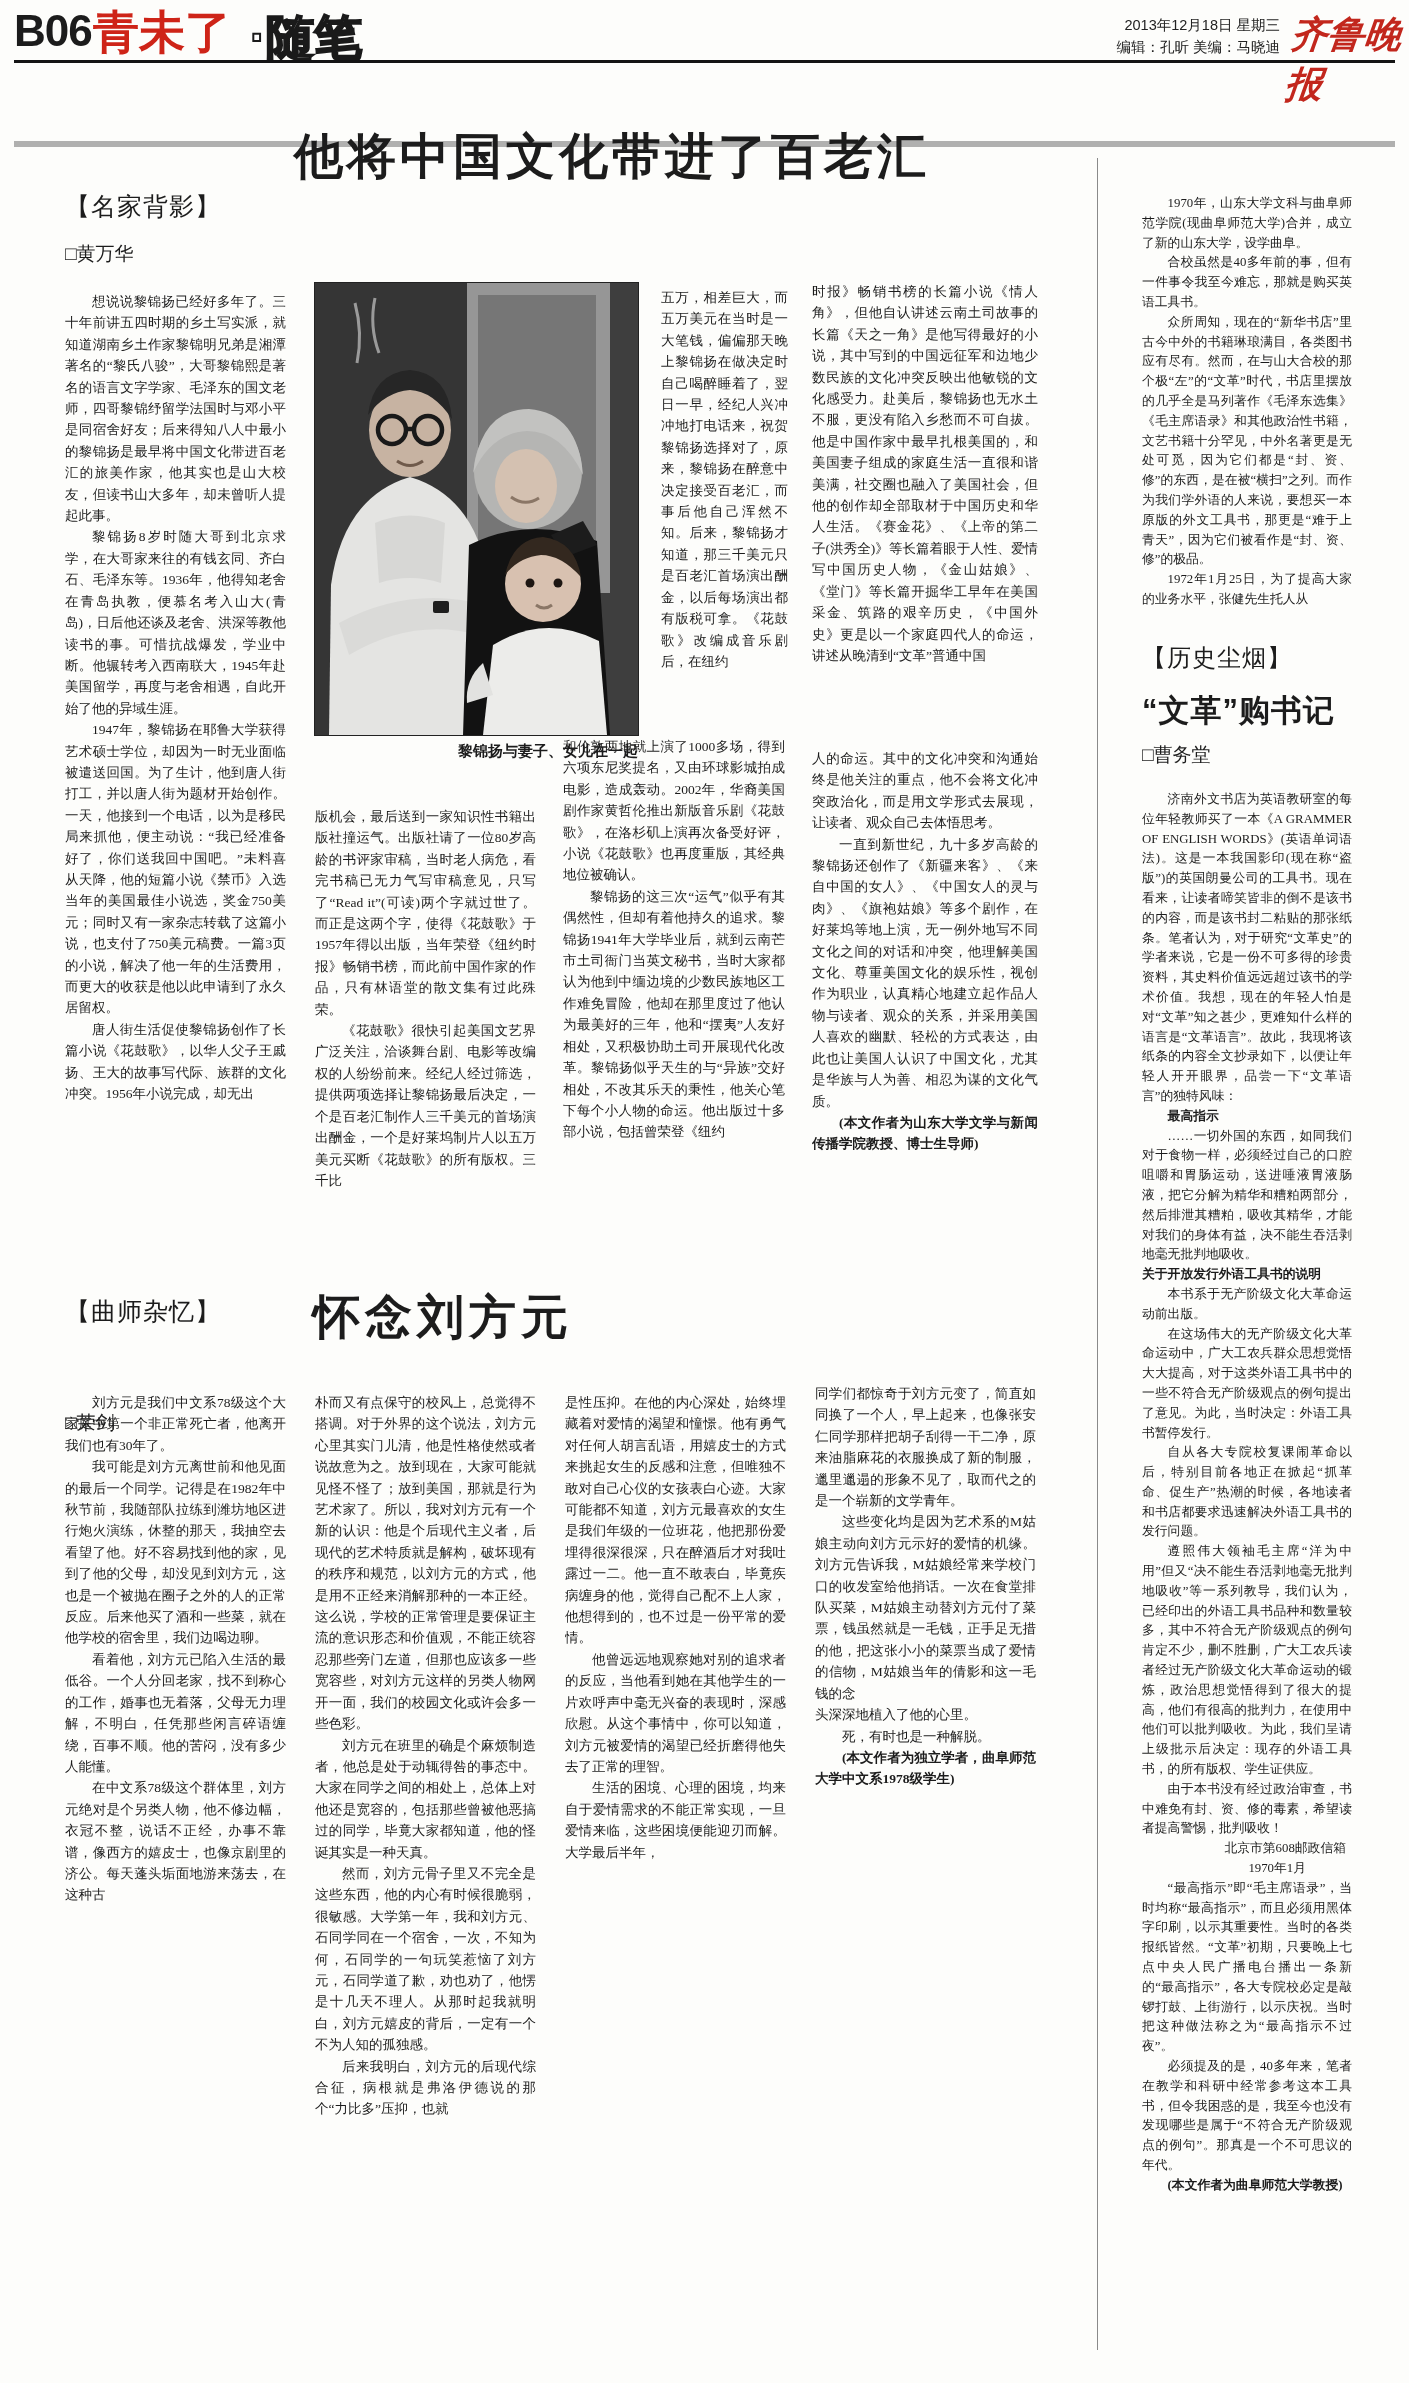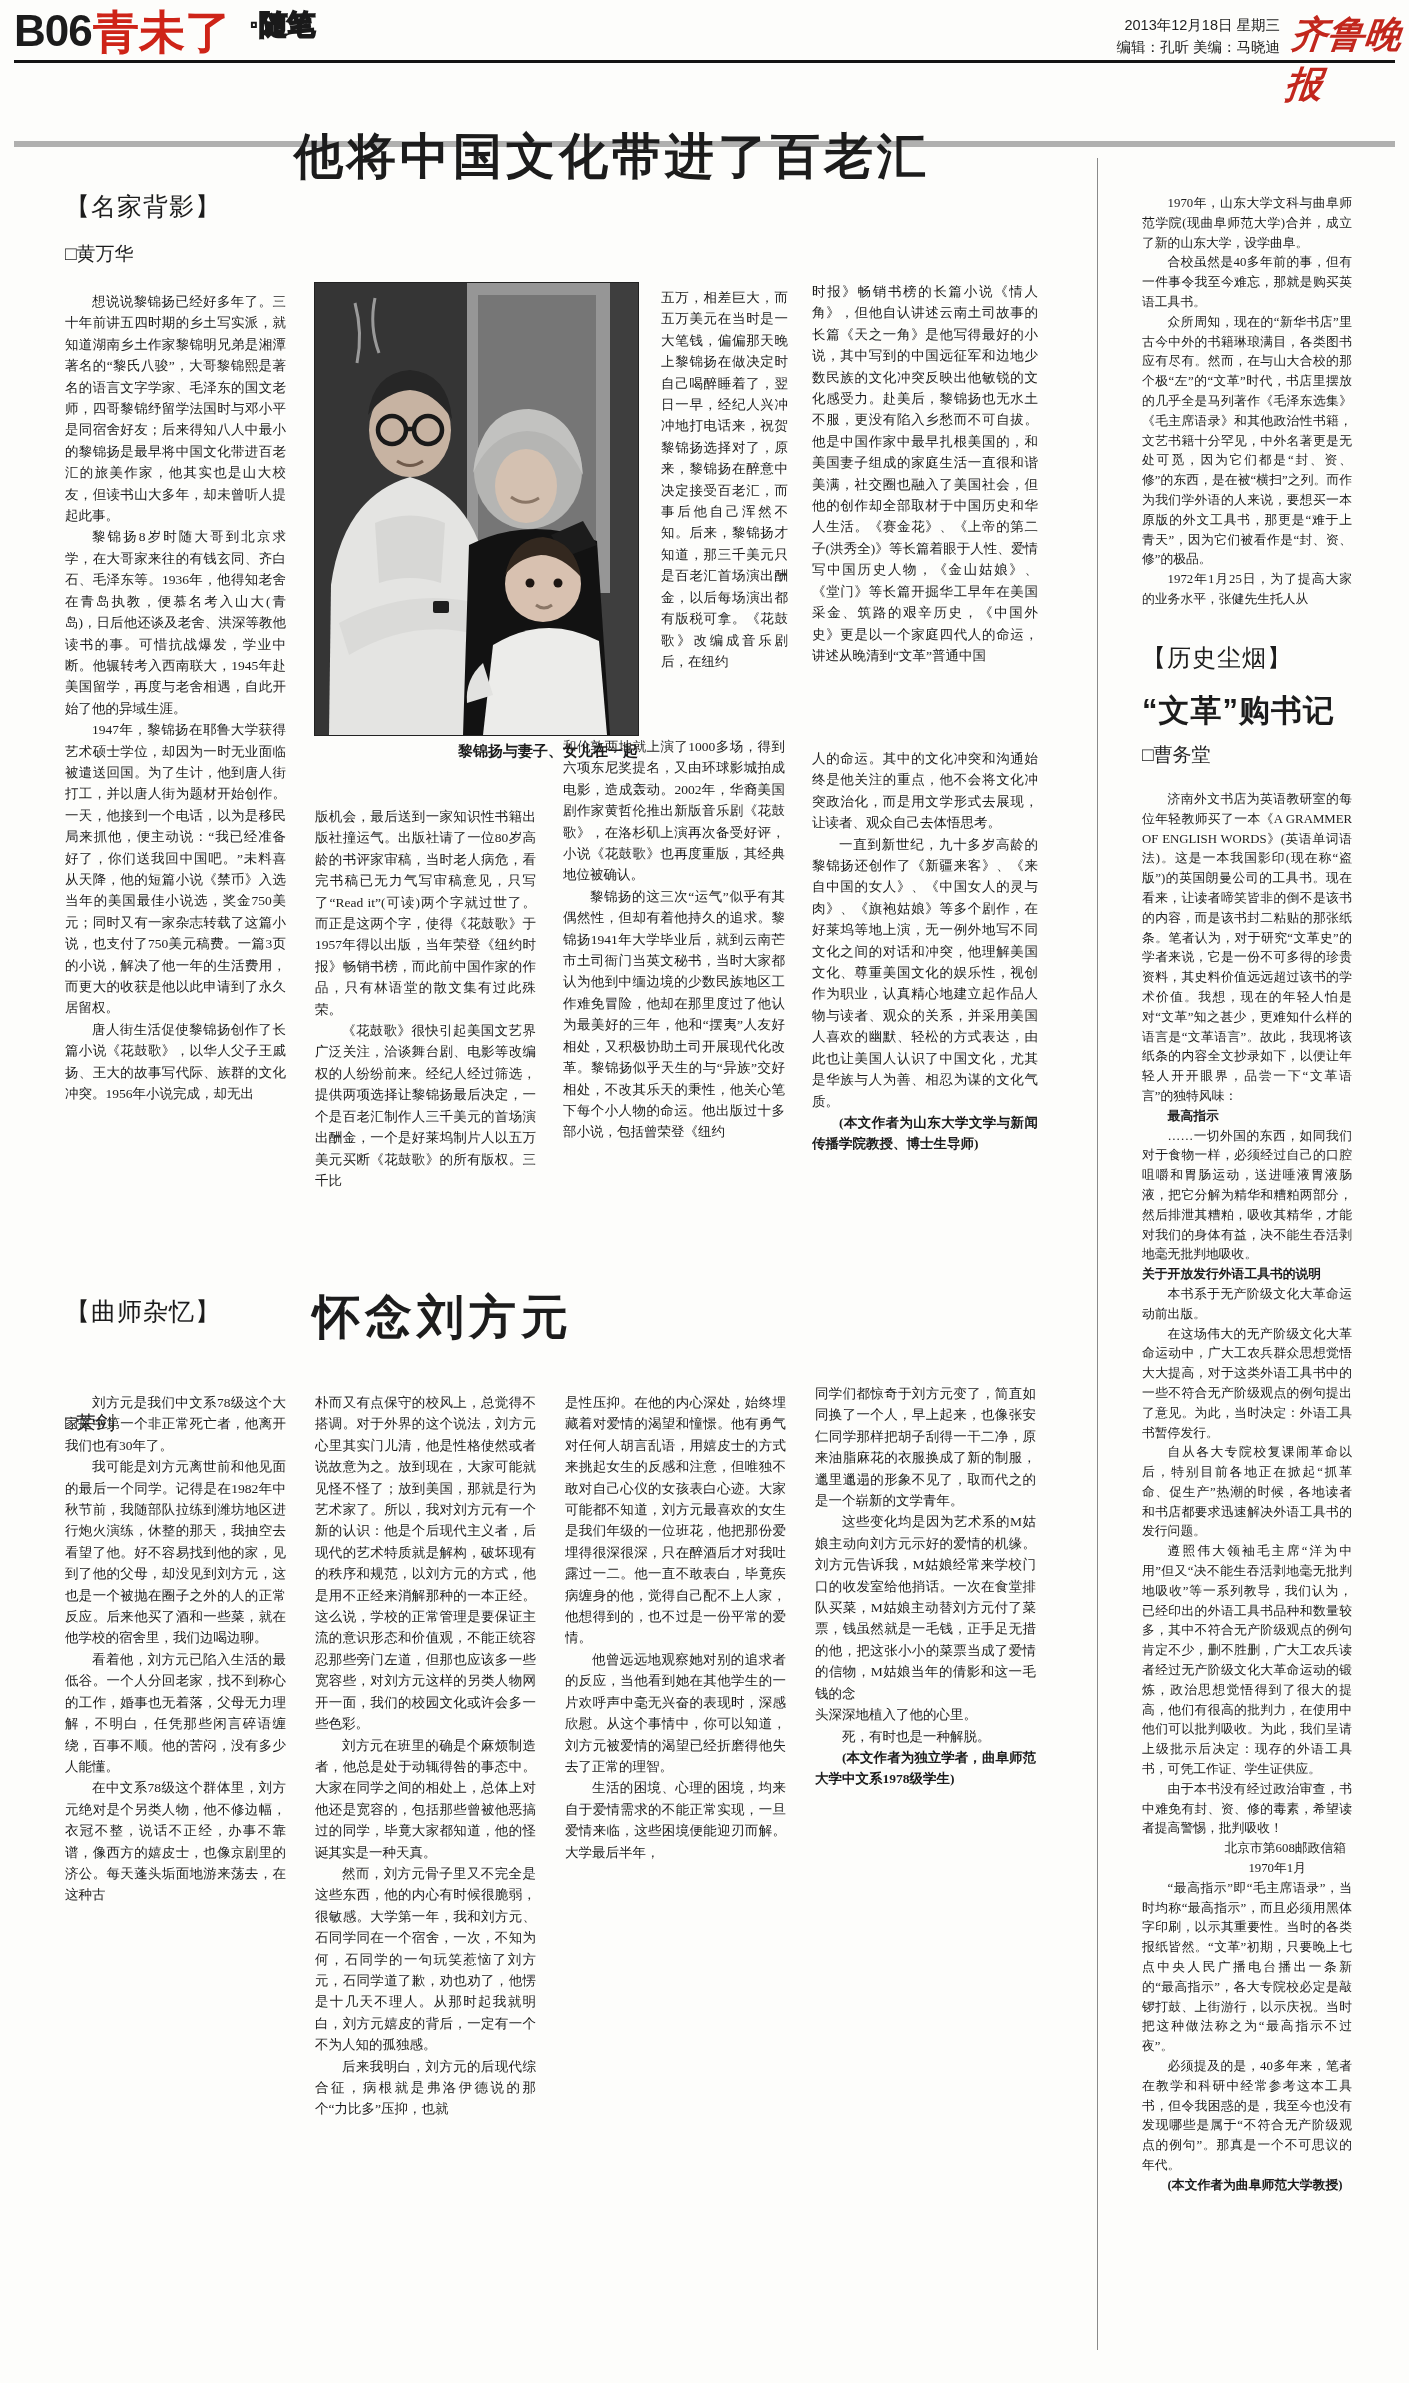--- a/index.html
+++ b/index.html
@@ -2,21 +2,21 @@
 <html><head>
 <meta charset="utf-8">
 <style>
   html,body{margin:0;padding:0;background:#e8e8e4;}
   #page{position:relative;width:1409px;height:2383px;background:#fdfdfb;margin:0 auto;
         font-family:"Liberation Serif","DejaVu Serif",serif;color:#1c1c1c;overflow:hidden;}
   .abs{position:absolute;}
   
   .pageno{font-family:"Liberation Sans","DejaVu Sans",sans-serif;font-weight:900;font-size:44px;letter-spacing:-1px;}
   .secred{font-family:"Liberation Sans","DejaVu Sans",sans-serif;font-weight:900;font-size:46px;color:#ce2418;}
-  .secsub{font-family:"Liberation Sans","DejaVu Sans",sans-serif;font-weight:900;font-size:28px;color:#fff;
+  .secsub{font-family:"Liberation Sans","DejaVu Sans",sans-serif;font-weight:900;font-size:48px;color:#fff;
           -webkit-text-stroke:2px #1a1a1a;text-shadow:0 0 1px #1a1a1a;}
   .hmeta{font-size:14.5px;line-height:22px;text-align:right;font-family:"Liberation Sans","DejaVu Sans",sans-serif;color:#222;}
   .logo{font-size:37px;font-weight:bold;font-style:italic;color:#c2271d;font-family:"Liberation Serif",serif;transform:skewX(-6deg);}
   .rule-b{background:#141414;height:2.5px;}
   .rule-g{background:#b0b0af;height:6px;}
   .vrule{background:#8a8a8a;width:1px;}
   
   .tag{font-size:25px;letter-spacing:1px;}
   .byline{font-size:19px;}
   .headline{font-family:"Liberation Sans","DejaVu Sans",sans-serif;font-weight:900;white-space:nowrap;}
@@ -159,21 +159,21 @@
   <div class="abs headline h3a" style="left:1142px;top:690px;">“文革”购书记</div>
   <div class="abs byline" style="left:1142px;top:742px;">□曹务堂</div>
   <div class="abs col c5" style="left:1142px;top:790px;width:210px;height:1525px;">
     <p>济南外文书店为英语教研室的每位年轻教师买了一本《A GRAMMER OF ENGLISH WORDS》(英语单词语法)。这是一本我国影印(现在称“盗版”)的英国朗曼公司的工具书。现在看来，让读者啼笑皆非的倒不是该书的内容，而是该书封二粘贴的那张纸条。笔者认为，对于研究“文革史”的学者来说，它是一份不可多得的珍贵资料，其史料价值远远超过该书的学术价值。我想，现在的年轻人怕是对“文革”知之甚少，更难知什么样的语言是“文革语言”。故此，我现将该纸条的内容全文抄录如下，以便让年轻人开开眼界，品尝一下“文革语言”的独特风味：</p>
     <p class="bhead">最高指示</p>
     <p>……一切外国的东西，如同我们对于食物一样，必须经过自己的口腔咀嚼和胃肠运动，送进唾液胃液肠液，把它分解为精华和糟粕两部分，然后排泄其糟粕，吸收其精华，才能对我们的身体有益，决不能生吞活剥地毫无批判地吸收。</p>
     <p class="bhead cont">关于开放发行外语工具书的说明</p>
     <p>本书系于无产阶级文化大革命运动前出版。</p>
     <p>在这场伟大的无产阶级文化大革命运动中，广大工农兵群众思想觉悟大大提高，对于这类外语工具书中的一些不符合无产阶级观点的例句提出了意见。为此，当时决定：外语工具书暂停发行。</p>
     <p>自从各大专院校复课闹革命以后，特别目前各地正在掀起“抓革命、促生产”热潮的时候，各地读者和书店都要求迅速解决外语工具书的发行问题。</p>
-    <p>遵照伟大领袖毛主席“洋为中用”但又“决不能生吞活剥地毫无批判地吸收”等一系列教导，我们认为，已经印出的外语工具书品种和数量较多，其中不符合无产阶级观点的例句肯定不少，删不胜删，广大工农兵读者经过无产阶级文化大革命运动的锻炼，政治思想觉悟得到了很大的提高，他们有很高的批判力，在使用中他们可以批判吸收。为此，我们呈请上级批示后决定：现存的外语工具书，可凭工作证、学生证供应。</p>
+    <p>遵照伟大领袖毛主席“洋为中用”但又“决不能生吞活剥地毫无批判地吸收”等一系列教导，我们认为，已经印出的外语工具书品种和数量较多，其中不符合无产阶级观点的例句肯定不少，删不胜删，广大工农兵读者经过无产阶级文化大革命运动的锻炼，政治思想觉悟得到了很大的提高，他们有很高的批判力，在使用中他们可以批判吸收。为此，我们呈请上级批示后决定：现存的外语工具书，的所有版权、学生证供应。</p>
     <p>由于本书没有经过政治审查，书中难免有封、资、修的毒素，希望读者提高警惕，批判吸收！</p>
     <p class="right">北京市第608邮政信箱</p>
     <p class="right2">1970年1月</p>
     <p>“最高指示”即“毛主席语录”，当时均称“最高指示”，而且必须用黑体字印刷，以示其重要性。当时的各类报纸皆然。“文革”初期，只要晚上七点中央人民广播电台播出一条新的“最高指示”，各大专院校必定是敲锣打鼓、上街游行，以示庆祝。当时把这种做法称之为“最高指示不过夜”。</p>
     <p>必须提及的是，40多年来，笔者在教学和科研中经常参考这本工具书，但令我困惑的是，我至今也没有发现哪些是属于“不符合无产阶级观点的例句”。那真是一个不可思议的年代。</p>
     <p class="credit">(本文作者为曲阜师范大学教授)</p>
   </div>
 
 </div>
 

